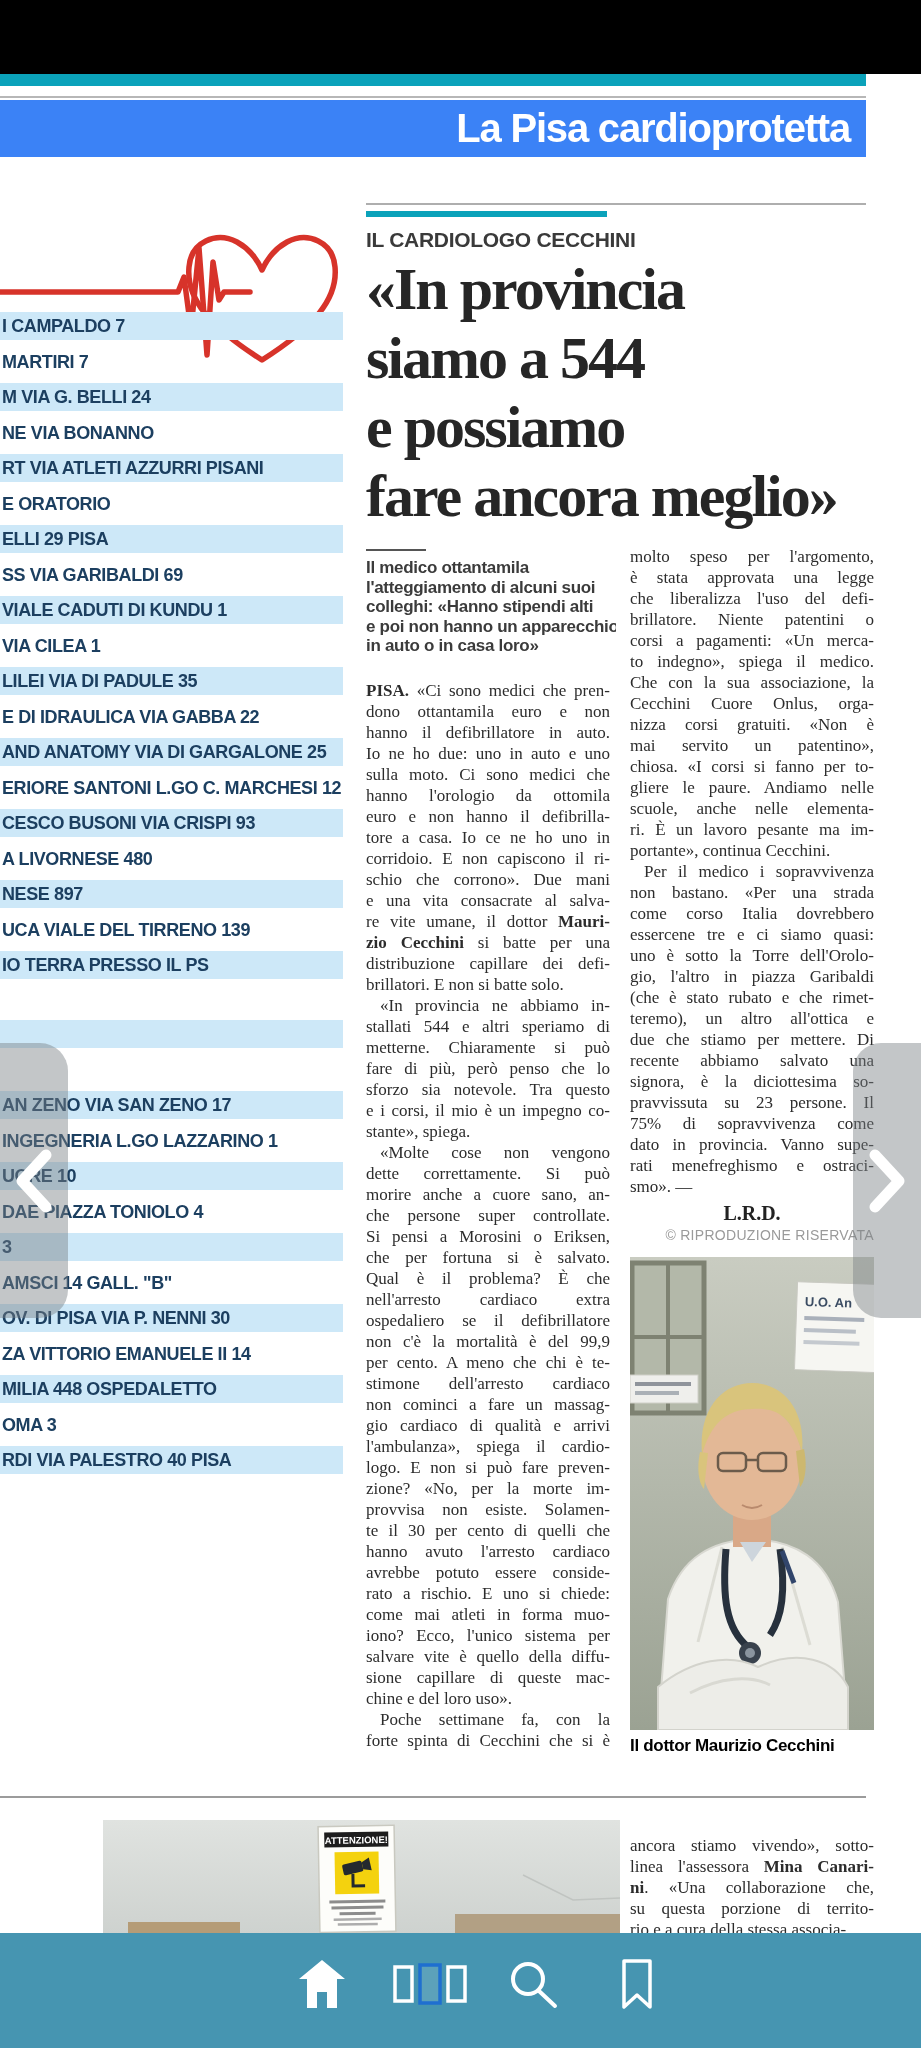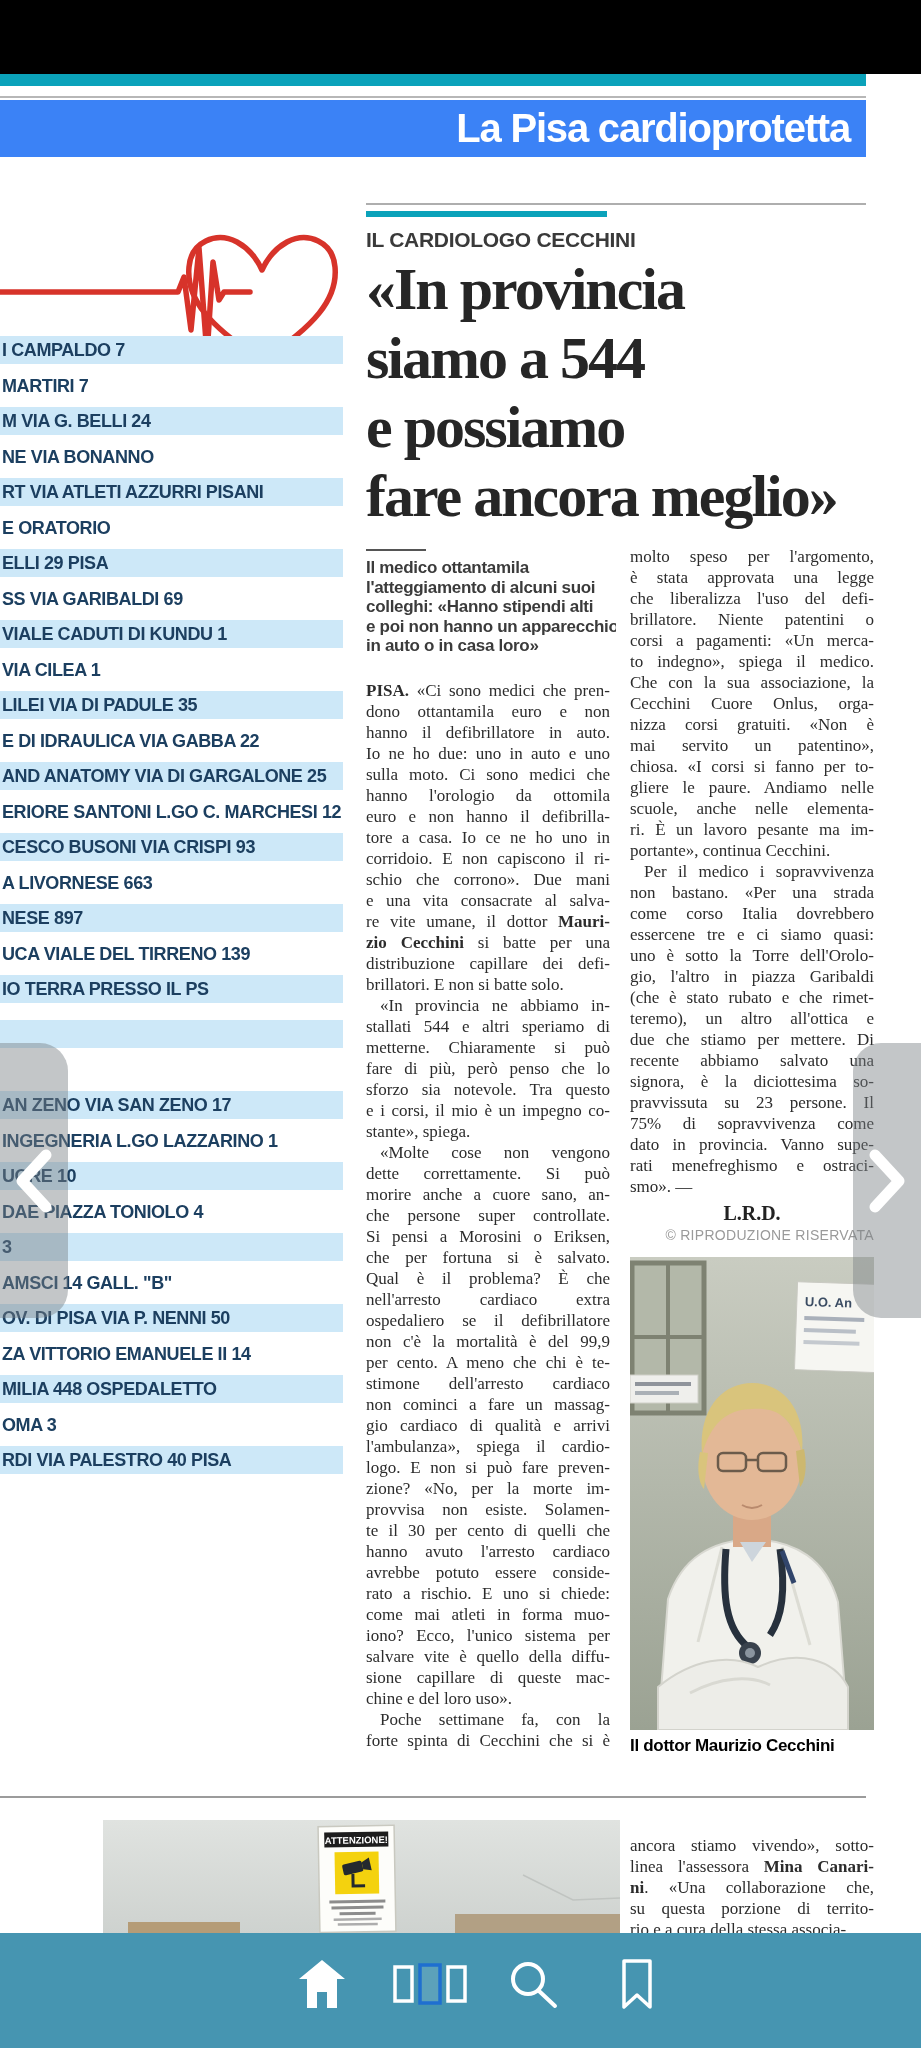--- a/index.html
+++ b/index.html
@@ -76,21 +76,21 @@
   <div class="abs section-band">
     <span class="title">La Pisa cardioprotetta</span>
   </div>
 
   <svg class="abs" style="left:0;top:215px;" width="345" height="150" viewBox="0 0 345 150">
     <path d="M262,145 C210,112 186,84 189,52 C191,27 216,16 237,27 C248,33 256,42 262,55
              C268,42 276,33 287,27 C308,16 333,27 335,52 C338,84 314,112 262,145 Z" fill="none" stroke="#d7332a" stroke-width="5.5" stroke-linejoin="round"></path>
     <polyline points="0,77 178,77 184,62 191,115 199,33 207,140 213,47 219,85 224,77 250,77" fill="none" stroke="#d7332a" stroke-width="5.5" stroke-linecap="round" stroke-linejoin="round"></polyline>
   </svg>
 
-  <div class="abs defib-list" style="top:336px;" id="list1">
+  <div class="abs defib-list" style="top:312px;" id="list1">
       <div class="defib-row hl">
         <span class="txt">I CAMPALDO 7</span>
       </div>
       <div class="defib-row">
         <span class="txt">MARTIRI 7</span>
       </div>
       <div class="defib-row hl">
         <span class="txt">M VIA G. BELLI 24</span>
       </div>
       <div class="defib-row">
@@ -123,21 +123,21 @@
       <div class="defib-row hl">
         <span class="txt">AND ANATOMY VIA DI GARGALONE 25</span>
       </div>
       <div class="defib-row">
         <span class="txt">ERIORE SANTONI L.GO C. MARCHESI 12</span>
       </div>
       <div class="defib-row hl">
         <span class="txt">CESCO BUSONI VIA CRISPI 93</span>
       </div>
       <div class="defib-row">
-        <span class="txt">A LIVORNESE 663</span>
+        <span class="txt">A LIVORNESE 480</span>
       </div>
       <div class="defib-row hl">
         <span class="txt">NESE 897</span>
       </div>
       <div class="defib-row">
         <span class="txt">UCA VIALE DEL TIRRENO 139</span>
       </div>
       <div class="defib-row hl">
         <span class="txt">IO TERRA PRESSO IL PS</span>
       </div>
@@ -161,21 +161,21 @@
       <div class="defib-row">
         <span class="txt">DAE PIAZZA TONIOLO 4</span>
       </div>
       <div class="defib-row hl">
         <span class="txt">3</span>
       </div>
       <div class="defib-row">
         <span class="txt">AMSCI 14 GALL. "B"</span>
       </div>
       <div class="defib-row hl">
-        <span class="txt">OV. DI PISA VIA P. NENNI 50</span>
+        <span class="txt">OV. DI PISA VIA P. NENNI 30</span>
       </div>
       <div class="defib-row">
         <span class="txt">ZA VITTORIO EMANUELE II 14</span>
       </div>
       <div class="defib-row hl">
         <span class="txt">MILIA 448 OSPEDALETTO</span>
       </div>
       <div class="defib-row">
         <span class="txt">OMA 3</span>
       </div>

